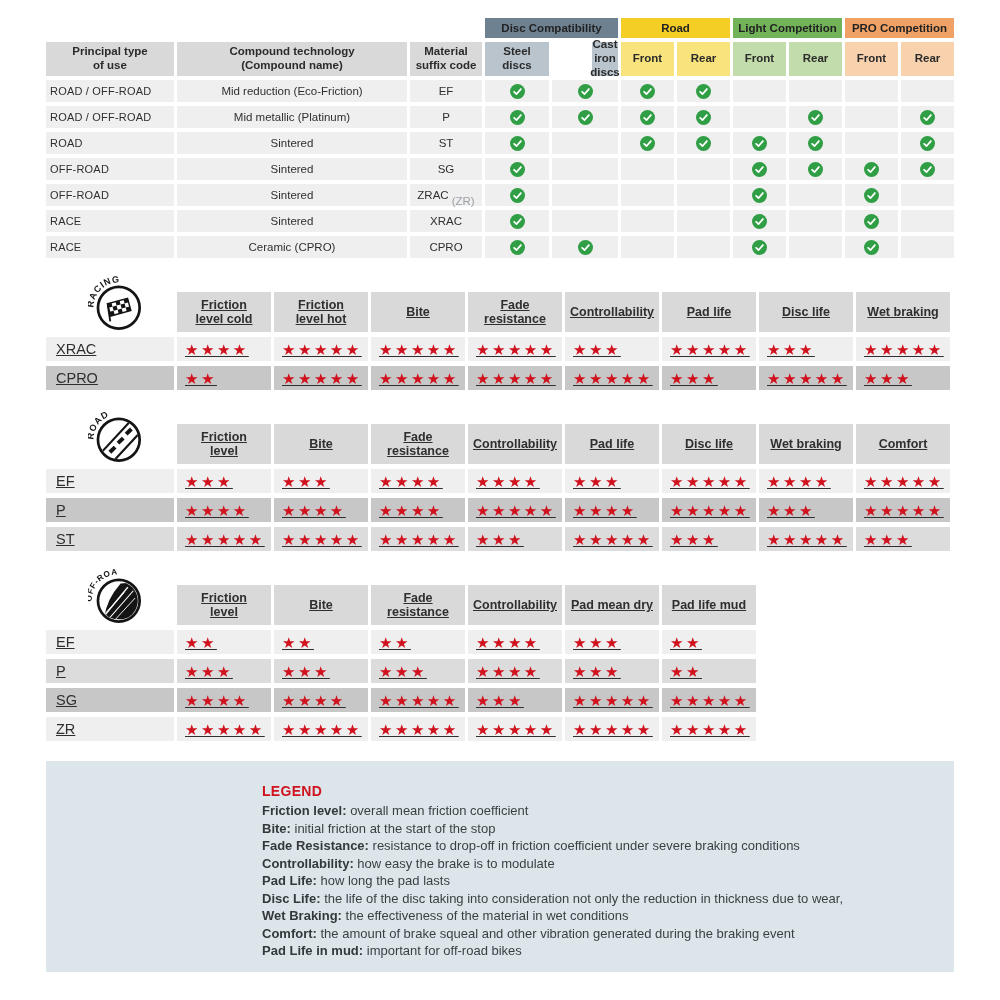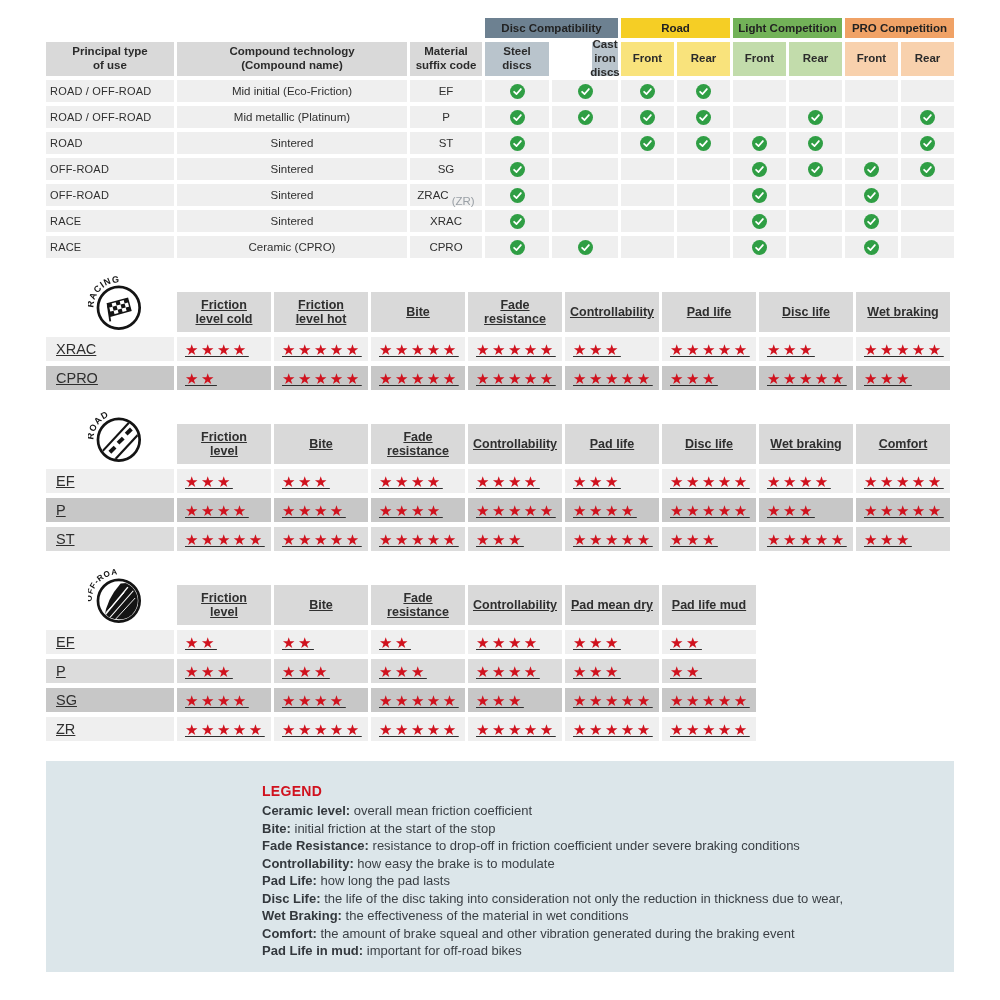--- a/index.html
+++ b/index.html
@@ -56,21 +56,21 @@
 discs</div>
       <div class="hcell" style="background: rgb(185, 196, 204); margin-left: 40px;">Cast iron
 discs</div>
       <div class="hcell" style="background: rgb(249, 227, 124);">Front</div>
       <div class="hcell" style="background: rgb(249, 227, 124);">Rear</div>
       <div class="hcell" style="background: rgb(194, 220, 171);">Front</div>
       <div class="hcell" style="background: rgb(194, 220, 171);">Rear</div>
       <div class="hcell" style="background: rgb(248, 209, 173);">Front</div>
       <div class="hcell" style="background: rgb(248, 209, 173);">Rear</div>
       <div class="cell use">ROAD / OFF-ROAD</div>
-      <div class="cell">Mid initial (Eco-Friction)</div>
+      <div class="cell">Mid reduction (Eco-Friction)</div>
       <div class="cell">EF</div>
       <div class="cell">
         <svg viewBox="0 0 16 16" width="15" height="15">
           <circle cx="8" cy="8" r="8" fill="#2f9e44"></circle>
           <path d="M4.4 8.3 L7 10.7 L11.6 5.4" stroke="#fff" stroke-width="1.9" fill="none" stroke-linecap="round" stroke-linejoin="round"></path>
         </svg>
       </div>
       <div class="cell">
         <svg viewBox="0 0 16 16" width="15" height="15">
           <circle cx="8" cy="8" r="8" fill="#2f9e44"></circle>
@@ -465,21 +465,21 @@
         <div class="stars shade-light" title="5/5">★★★★★</div>
         <div class="stars shade-light" title="5/5">★★★★★</div>
         <div class="stars shade-light" title="5/5">★★★★★</div>
         <div class="stars shade-light" title="5/5">★★★★★</div>
       </div>
   </div>
 
   <div class="legend">
     <div class="legend-title">LEGEND</div>
     <div id="legend-items">
-        <div class="legend-item"><b>Ceramic level:</b> overall mean friction coefficient</div>
+        <div class="legend-item"><b>Friction level:</b> overall mean friction coefficient</div>
         <div class="legend-item"><b>Bite:</b> initial friction at the start of the stop</div>
         <div class="legend-item"><b>Fade Resistance:</b> resistance to drop-off in friction coefficient under severe braking conditions</div>
         <div class="legend-item"><b>Controllability:</b> how easy the brake is to modulate</div>
         <div class="legend-item"><b>Pad Life:</b> how long the pad lasts</div>
         <div class="legend-item"><b>Disc Life:</b> the life of the disc taking into consideration not only the reduction in thickness due to wear,</div>
         <div class="legend-item"><b>Wet Braking:</b> the effectiveness of the material in wet conditions</div>
         <div class="legend-item"><b>Comfort:</b> the amount of brake squeal and other vibration generated during the braking event</div>
         <div class="legend-item"><b>Pad Life in mud:</b> important for off-road bikes</div>
       </div>
   </div>

